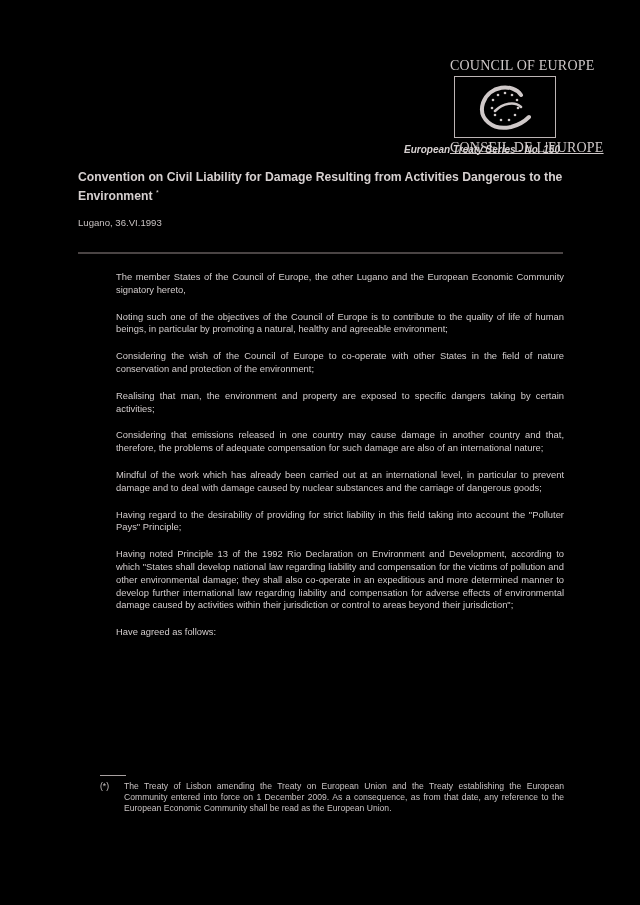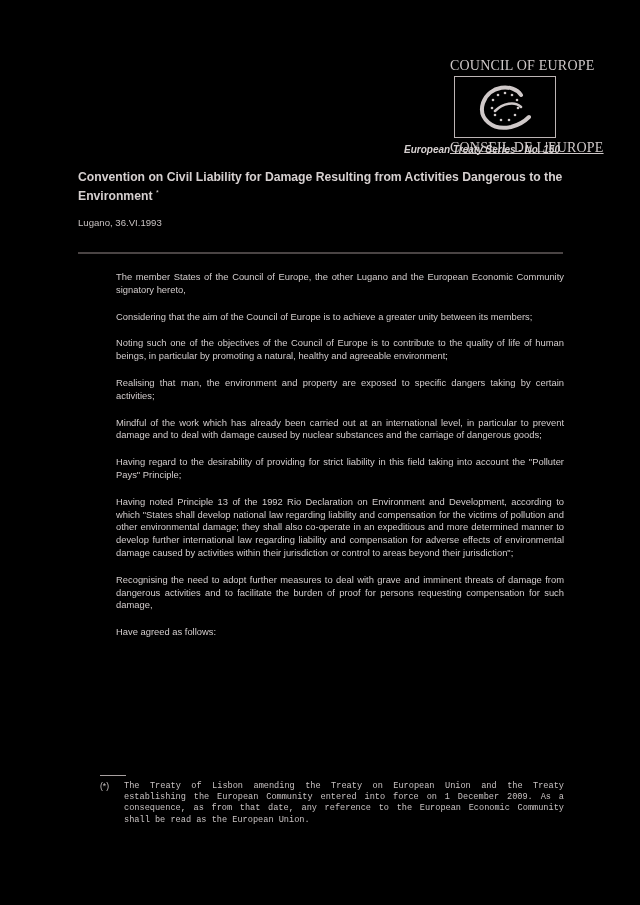--- a/index.html
+++ b/index.html
@@ -16,21 +16,21 @@
   .series { position: absolute; right: 80px; top: 144px; font-size: 10px; font-style: italic; font-weight: bold; color: #d6d0d0; }
   .title { position: absolute; left: 78px; top: 170px; width: 490px; font-size: 12.2px; font-weight: bold; line-height: 15px; color: #d6d0d0; }
   .title sup { font-size: 7px; font-weight: normal; }
   .place { position: absolute; left: 78px; top: 217px; font-size: 9.6px; color: #c8c2c2; }
   .rule { position: absolute; left: 78px; top: 252px; width: 485px; height: 2px; background: #4a4444; }
   .body { position: absolute; left: 116px; top: 271px; width: 448px; font-size: 9.4px; line-height: 12.8px; color: #d2cccc; }
   .body p { margin: 0 0 14px 0; text-align: justify; }
   .fn-rule { position: absolute; left: 100px; top: 775px; width: 26px; height: 1px; background: #a8a0a0; }
   .footnote { position: absolute; left: 100px; top: 781px; width: 464px; font-size: 8.6px; line-height: 11.2px; color: #c8c2c2; display: flex; }
   .fn-mark { width: 24px; flex: none; }
-  .fn-text { flex: 1; text-align: justify; font-family: Liberation Mono, monospace; }
+  .fn-text { flex: 1; text-align: justify; }
 </style>
 </head>
 <body>
 
 <div class="logo-block">
   <div class="logo-top">COUNCIL OF EUROPE</div>
   <div class="logo-box">
     <svg width="100" height="60" viewBox="0 0 100 60">
       <path d="M66 18 C58 6, 34 8, 28 26 C23 42, 38 54, 56 50 C64 48, 70 44, 74 40" fill="none" stroke="#cfc8c8" stroke-width="4" stroke-linecap="round"></path>
       <path d="M40 34 C48 26, 60 24, 66 30" fill="none" stroke="#cfc8c8" stroke-width="2.5" stroke-linecap="round"></path>
@@ -59,27 +59,27 @@
   <span>Convention on Civil Liability for Damage Resulting from Activities Dangerous to the Environment</span>
   <sup>*</sup>
 </div>
 
 <div class="place">Lugano, 36.VI.1993</div>
 
 <div class="rule"></div>
 
 <div class="body">
   <p>The member States of the Council of Europe, the other Lugano and the European Economic Community signatory hereto,</p>
-  <p>Considering that the aim of the Council of Europe is to achieve a greater unity between its members;</p>
   <p>Noting such one of the objectives of the Council of Europe is to contribute to the quality of life of human beings, in particular by promoting a natural, healthy and agreeable environment;</p>
+  <p>Considering the wish of the Council of Europe to co-operate with other States in the field of nature conservation and protection of the environment;</p>
   <p>Realising that man, the environment and property are exposed to specific dangers taking by certain activities;</p>
+  <p>Considering that emissions released in one country may cause damage in another country and that, therefore, the problems of adequate compensation for such damage are also of an international nature;</p>
   <p>Mindful of the work which has already been carried out at an international level, in particular to prevent damage and to deal with damage caused by nuclear substances and the carriage of dangerous goods;</p>
   <p>Having regard to the desirability of providing for strict liability in this field taking into account the "Polluter Pays" Principle;</p>
   <p>Having noted Principle 13 of the 1992 Rio Declaration on Environment and Development, according to which "States shall develop national law regarding liability and compensation for the victims of pollution and other environmental damage; they shall also co-operate in an expeditious and more determined manner to develop further international law regarding liability and compensation for adverse effects of environmental damage caused by activities within their jurisdiction or control to areas beyond their jurisdiction";</p>
-  <p>Recognising the need to adopt further measures to deal with grave and imminent threats of damage from dangerous activities and to facilitate the burden of proof for persons requesting compensation for such damage,</p>
   <p>Have agreed as follows:</p>
 </div>
 
 <div class="fn-rule"></div>
 <div class="footnote">
   <span class="fn-mark">(*)</span>
   <span class="fn-text">The Treaty of Lisbon amending the Treaty on European Union and the Treaty establishing the European Community entered into force on 1 December 2009. As a consequence, as from that date, any reference to the European Economic Community shall be read as the European Union.</span>
 </div>
 
 </body></html>

